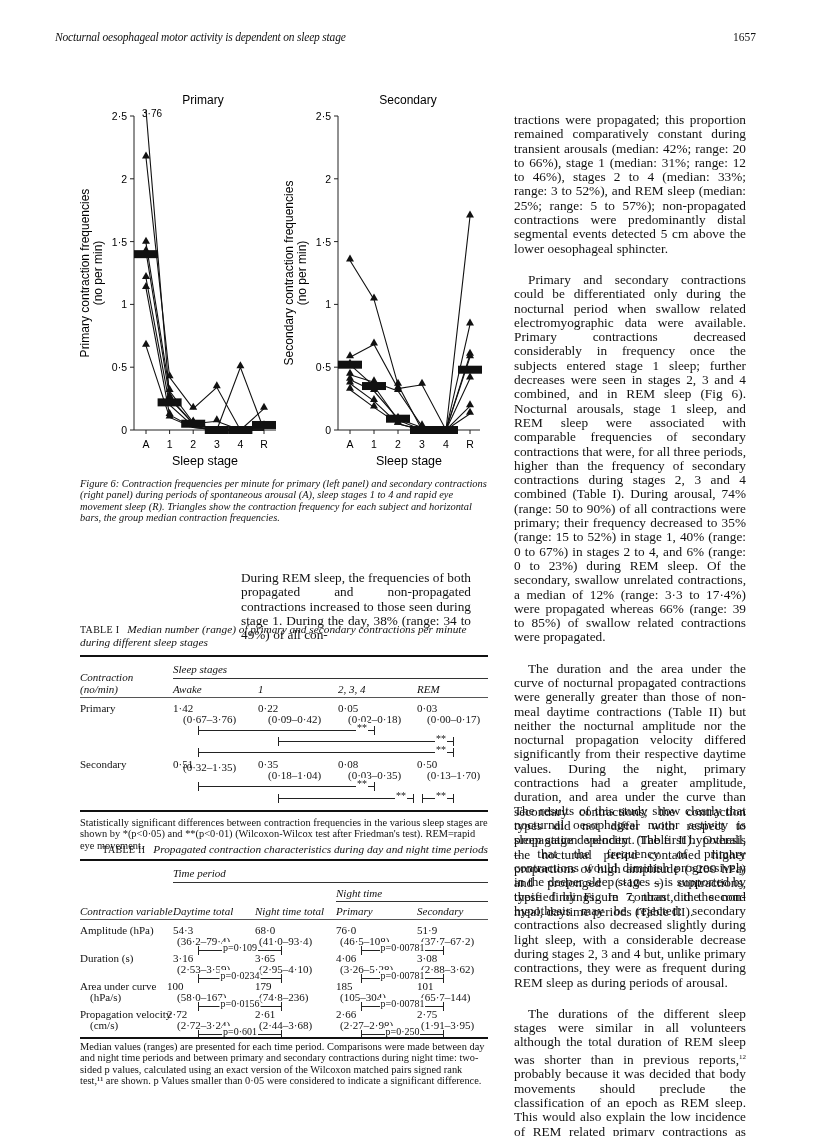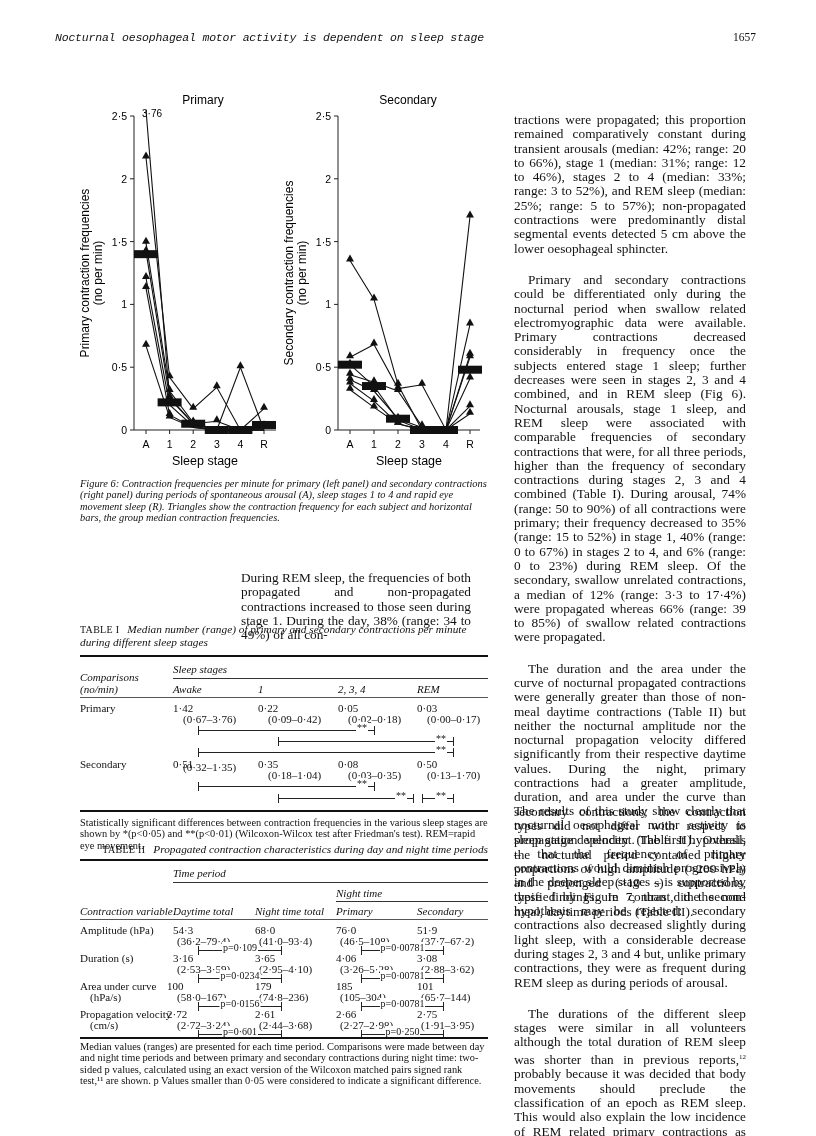--- a/index.html
+++ b/index.html
@@ -1,19 +1,19 @@
 <!DOCTYPE html>
 <html><head>
 <meta charset="utf-8">
 <style>
   html, body { margin:0; padding:0; background:#fff; }
   body { width:816px; height:1136px; position:relative; overflow:hidden; color:#111;
          font-family:"Liberation Serif","DejaVu Serif",serif; }
   .abs { position:absolute; }
-  .running-head { left:55px; top:31px; font-style:italic; font-size:11.5px; letter-spacing:-0.2px;font-family:Liberation Mono, monospace; }
+  .running-head { left:55px; top:31px; font-style:italic; font-size:11.5px; letter-spacing:-0.2px; }
   .page-num { left:733px; top:31px; font-size:11.5px; }
   .body-text { font-size:13.3px; line-height:14.3px; text-align:justify; }
   .body-text p { margin:17px; }
   .body-text p.indent { text-indent:14px; }
   .right-col { left:497px; width:266px; }
   .caption { left:80px; top:478px; width:408px; font-style:italic; font-size:10.4px; line-height:11.4px; }
   .mid-para { left:224px; top:554px; width:264px; }
   .tbl-title { font-size:11.3px; font-style:italic; line-height:12px; }
   .tbl-title .lbl { font-style:normal; font-variant:small-caps; font-size:10px; letter-spacing:0.3px; margin-right:8px; }
   .tbl { font-size:11px; line-height:12px; }
@@ -198,21 +198,21 @@
   <p class="indent"><span>The durations of the different sleep stages were similar in all volunteers although the total duration of REM sleep was shorter than in previous reports,</span><sup style="font-size:7px">12</sup><span> probably because it was decided that body movements should preclude the classification of an epoch as REM sleep. This would also explain the low incidence of REM related primary contractions as REM related</span></p>
 </div>
 
 <div class="abs" style="left:80px;top:623px;width:408px;">
   <div class="tbl-title">
     <span class="lbl">TABLE I</span><span>Median number (range) of primary and secondary contractions per minute during different sleep stages</span>
   </div>
 </div>
 <div class="abs tbl" style="left:80px;top:655px;width:408px;height:120px;">
   <div class="rule-thick" style="left:0;top:0;width:408px"></div>
-  <div class="cell it" style="left:0;top:16px">Comparisons</div>
+  <div class="cell it" style="left:0;top:16px">Contraction</div>
   <div class="cell it" style="left:0;top:28px">(no/min)</div>
   <div class="cell it" style="left:93px;top:8px">Sleep stages</div>
   <div class="rule-thin" style="left:93px;top:23px;width:315px"></div>
   <div class="cell it" style="left:93px;top:28px">Awake</div>
   <div class="cell it" style="left:178px;top:28px">1</div>
   <div class="cell it" style="left:258px;top:28px">2, 3, 4</div>
   <div class="cell it" style="left:337px;top:28px">REM</div>
   <div class="rule-thin" style="left:0;top:42px;width:408px;background:#555"></div>
 
   <div class="cell" style="left:0;top:47px">Primary</div>

